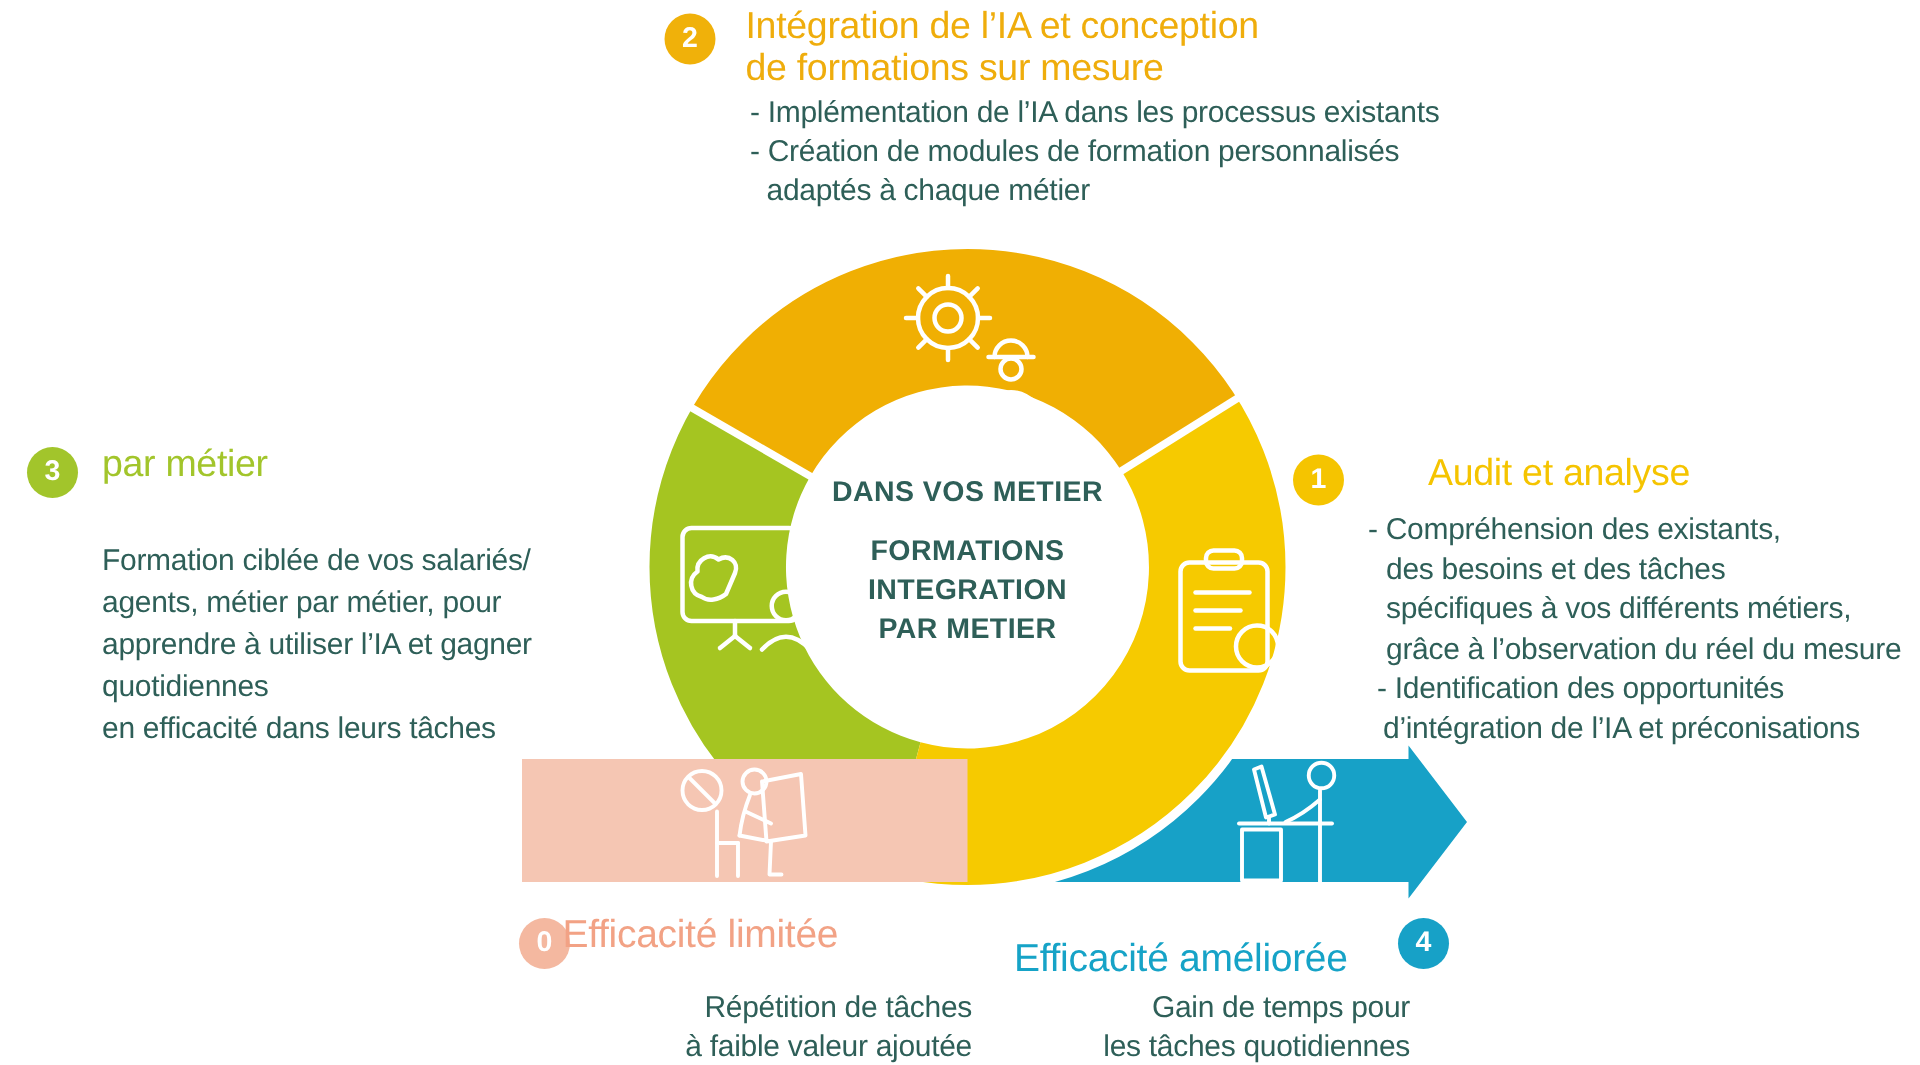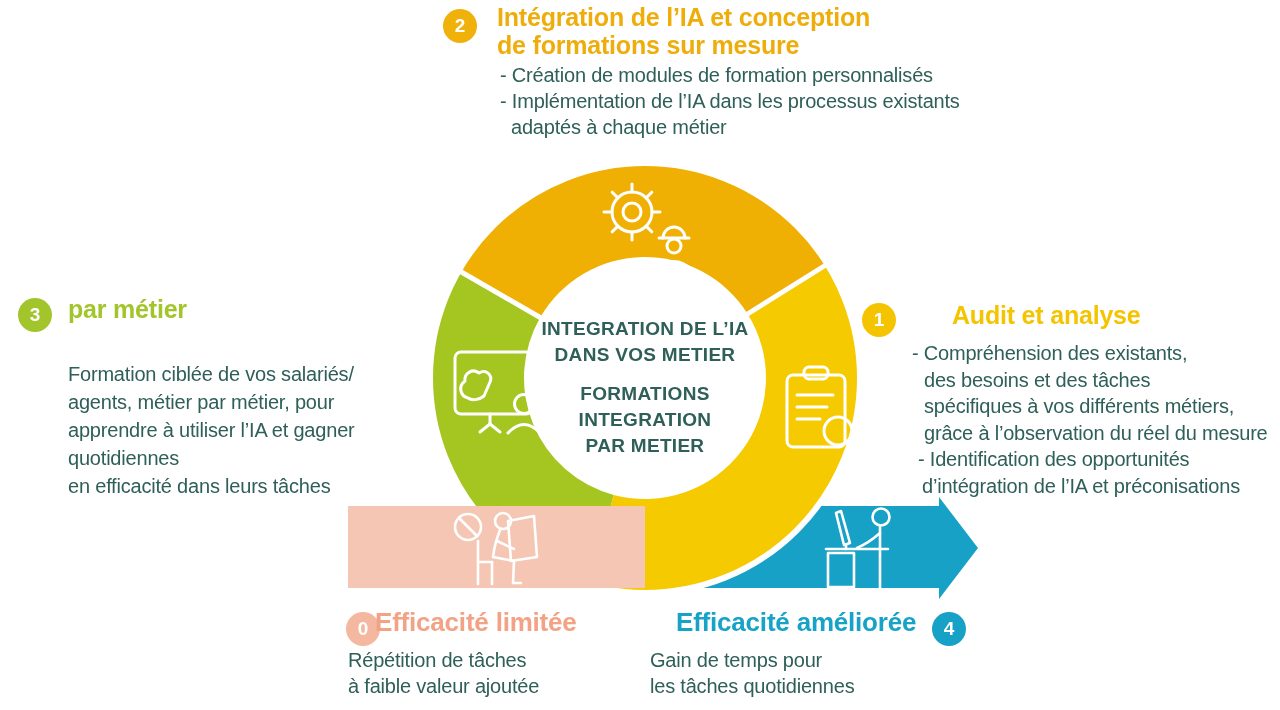--- a/index.html
+++ b/index.html
@@ -11,34 +11,34 @@
   .badge{
     position:absolute;width:34px;height:34px;border-radius:50%;
     color:#fff;font-weight:bold;font-size:19px;line-height:34px;text-align:center;
   }
   .badge-0{background:#F4B8A0;}
   .badge-1{background:#F5C400;}
   .badge-2{background:#F0B10A;}
   .badge-3{background:#A2C52B;}
   .badge-4{background:#17A1C7;}
   
-  .h{position:absolute;font-weight:bold;font-size:25px;line-height:28px;letter-spacing:-0.2px;}
+  .h{position:absolute;font-weight:normal;font-size:25px;line-height:28px;letter-spacing:-0.2px;}
   .h-0{color:#F2A285;font-size:26px;}
   .h-1{color:#F5C400;}
   .h-2{color:#EFAD0C;}
   .h-3{color:#A2C52B;}
   .h-4{color:#16A3C7;font-size:26px;}
   
   .body-text{position:absolute;font-size:20px;line-height:26px;color:#2E5F58;letter-spacing:-0.2px;}
   .lh28{line-height:28px;}
   .ind11{padding-left:11px;}
   .ind12{padding-left:12px;}
   .ind6{padding-left:6px;}
   .ind10{padding-left:10px;}
-  .centered{text-align:left;}
+  .centered{text-align:right;margin-top:12px;}
   
   .center-text{
     position:absolute;left:515px;top:316px;width:260px;text-align:center;
     font-size:19px;line-height:26px;font-weight:bold;color:#2E5F58;letter-spacing:0.3px;
   }
   .center-gap{height:13px;}
   svg{position:absolute;left:0;top:0;}
 </style>
 </head>
 <body>
@@ -117,38 +117,37 @@
       <rect x="828" y="553" width="26" height="34"></rect>
       <path d="M836,513 L841,511 L850,543 L844,545 Z"></path>
       <line x1="846" y1="545" x2="846" y2="549"></line>
       <circle cx="881" cy="517" r="8.5"></circle>
       <line x1="880" y1="527" x2="880" y2="588"></line>
       <path d="M880,533 C872,540 864,545 857,548"></path>
     </g>
   </svg>
 
   <div class="center-text">
-    <div>INTEGRATION DE L’IA</div>
     <div>DANS VOS METIER</div>
     <div class="center-gap"></div>
     <div>FORMATIONS</div>
     <div>INTEGRATION</div>
     <div>PAR METIER</div>
   </div>
 
   <div class="badge badge-2" style="left:443px;top:9px;">
     <span>2</span>
   </div>
   <div class="h h-2" style="left:497px;top:3px;">
     <div>Intégration de l’IA et conception</div>
     <div>de formations sur mesure</div>
   </div>
   <div class="body-text" style="left:500px;top:62px;">
+    <div>- Implémentation de l’IA dans les processus existants</div>
     <div>- Création de modules de formation personnalisés</div>
-    <div>- Implémentation de l’IA dans les processus existants</div>
     <div class="ind11">adaptés à chaque métier</div>
   </div>
 
   <div class="badge badge-3" style="left:18px;top:298px;">
     <span>3</span>
   </div>
   <div class="h h-3" style="left:68px;top:295px;">
     <div>par métier</div>
   </div>
   <div class="body-text lh28" style="left:68px;top:360px;">
@@ -174,21 +173,21 @@
 
   <div class="badge badge-0" style="left:346px;top:612px;">
     <span>0</span>
   </div>
   <div class="h h-0" style="left:375px;top:608px;">Efficacité limitée</div>
   <div class="body-text centered" style="left:348px;top:647px;width:300px;">
     <div>Répétition de tâches</div>
     <div>à faible valeur ajoutée</div>
   </div>
 
-  <div class="h h-4" style="left:676px;top:608px;">Efficacité améliorée</div>
+  <div class="h h-4" style="left:676px;top:624px;">Efficacité améliorée</div>
   <div class="badge badge-4" style="left:932px;top:612px;">
     <span>4</span>
   </div>
   <div class="body-text centered" style="left:650px;top:647px;width:290px;">
     <div>Gain de temps pour</div>
     <div>les tâches quotidiennes</div>
   </div>
 
 </div>
 

